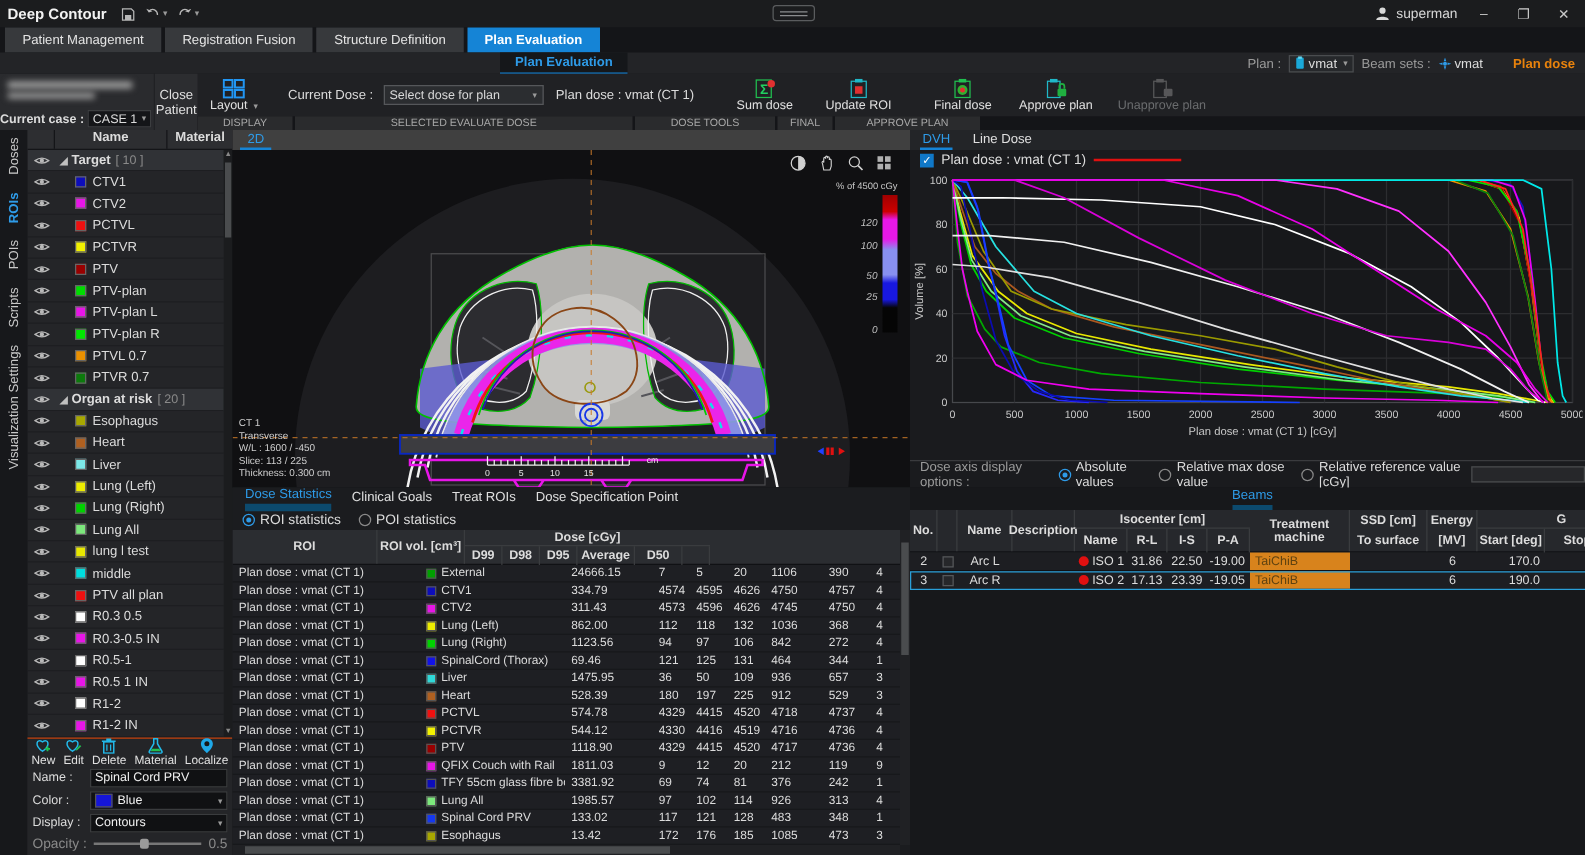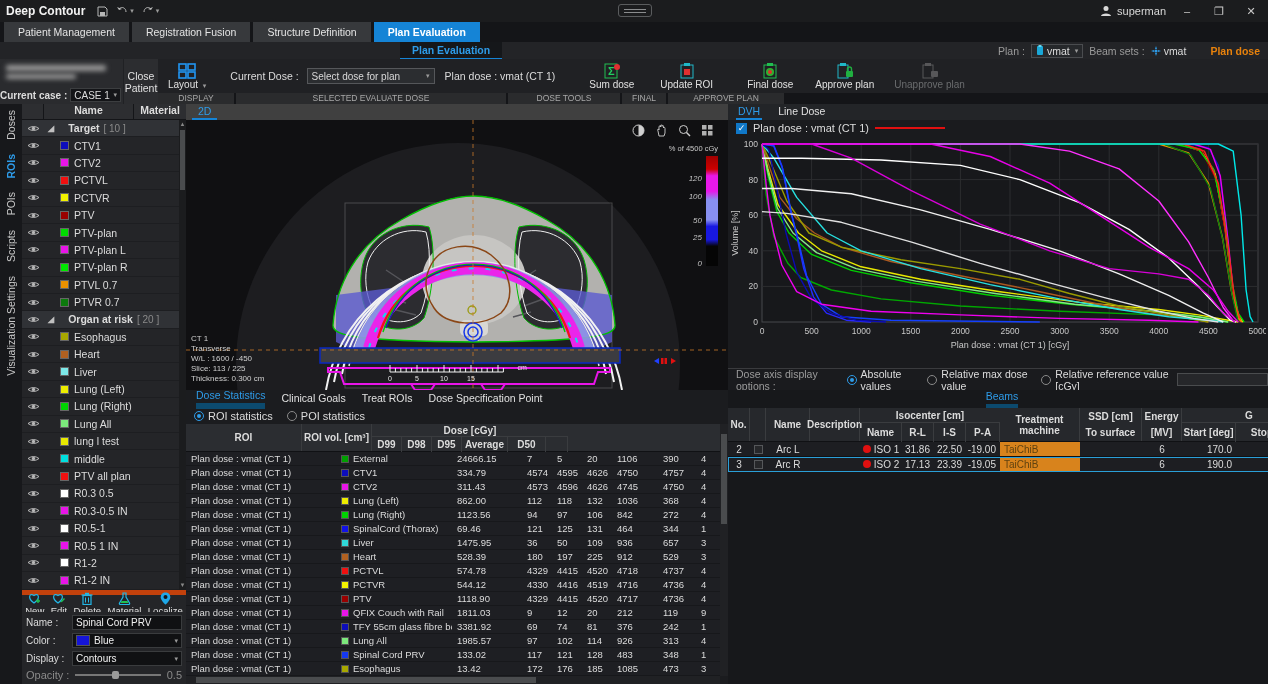--- a/index.html
+++ b/index.html
@@ -71,29 +71,29 @@
     border-bottom:1px solid #141518; }
   #roi-header .h-eye { width:22px; border-right:1px solid #141518; }
   #roi-header .h-name { flex:1; text-align:center; border-right:1px solid #141518; }
   #roi-header .h-mat { width:52px; text-align:center; }
   #roi-tree { position:absolute; top:16px; left:0; right:7px; height:470px; overflow:hidden; }
   .tree-row { height:17.4px; display:flex; align-items:center; border-bottom:1px solid #1d1e21; }
   .tree-row .eye { width:22px; display:flex; justify-content:center; }
   .tree-row.group { background:#303236; font-weight:bold; }
   .tri { font-size:8px; color:#c0c0c0; margin:0 3px 0 4px; }
   .swatch { width:9px; height:9px; border:1px solid #666; margin:0 5px 0 16px; flex:none; }
-  .group .gname { margin-left:11px; }
+  .group .gname { margin-left:0; }
   .gcount { color:#8a8a8a; font-weight:normal; margin-left:4px; font-size:10px; }
   .iname { font-size:10.5px; white-space:nowrap; }
   #tree-scroll { position:absolute; top:16px; right:0; width:7px; height:470px; background:#1b1c1e; }
   #tree-thumb { position:absolute; top:10px; left:1px; width:5px; height:60px; background:#4a4c4e; }
   .scroll-arrow { position:absolute; left:0; width:7px; height:9px; color:#888; font-size:6px; text-align:center; line-height:9px; }
 
   #roi-toolbar { position:absolute; left:0; bottom:72px; width:164px; height:22px; display:flex;
-    justify-content:space-around; align-items:center; background:#242528; border-top:5px solid #c2410c; }
+    justify-content:space-around; align-items:center; background:#242528; border-top:1px solid #c2410c; }
   .rtool { display:flex; flex-direction:column; align-items:center; font-size:9.5px; color:#e0e0e0; }
   #roi-props { position:absolute; left:0; bottom:0; width:164px; height:72px; padding:2px 4px; background:#242528; }
   .prop-row { display:flex; align-items:center; height:17px; margin-bottom:1px; }
   .prop-lbl { width:46px; font-size:10px; }
   .prop-input { flex:1; height:15px; background:#101113; border:1px solid #3a3c3e; color:#f0f0f0;
     font-size:10px; padding:0 3px; display:flex; align-items:center; }
   .dd-arrow { margin-left:auto; font-size:7px; color:#9a9a9a; }
   #color-swatch { width:14px; height:11px; background:#1515d8; border:1px solid #555; margin-right:4px; }
   #opacity-row { display:flex; align-items:center; height:14px; color:#8a8a8a; }
   #op-track { flex:1; height:2px; background:#777; margin:0 6px; position:relative; }

